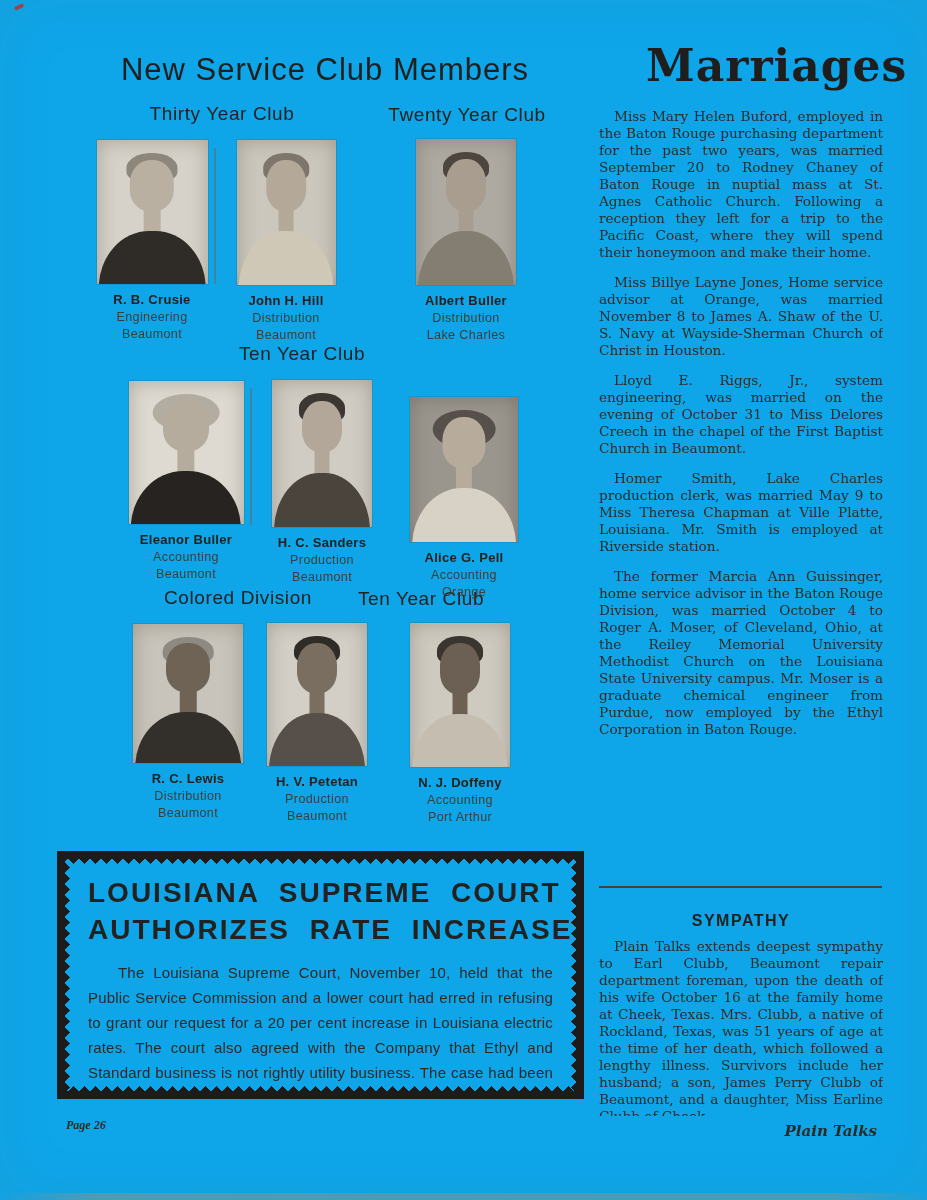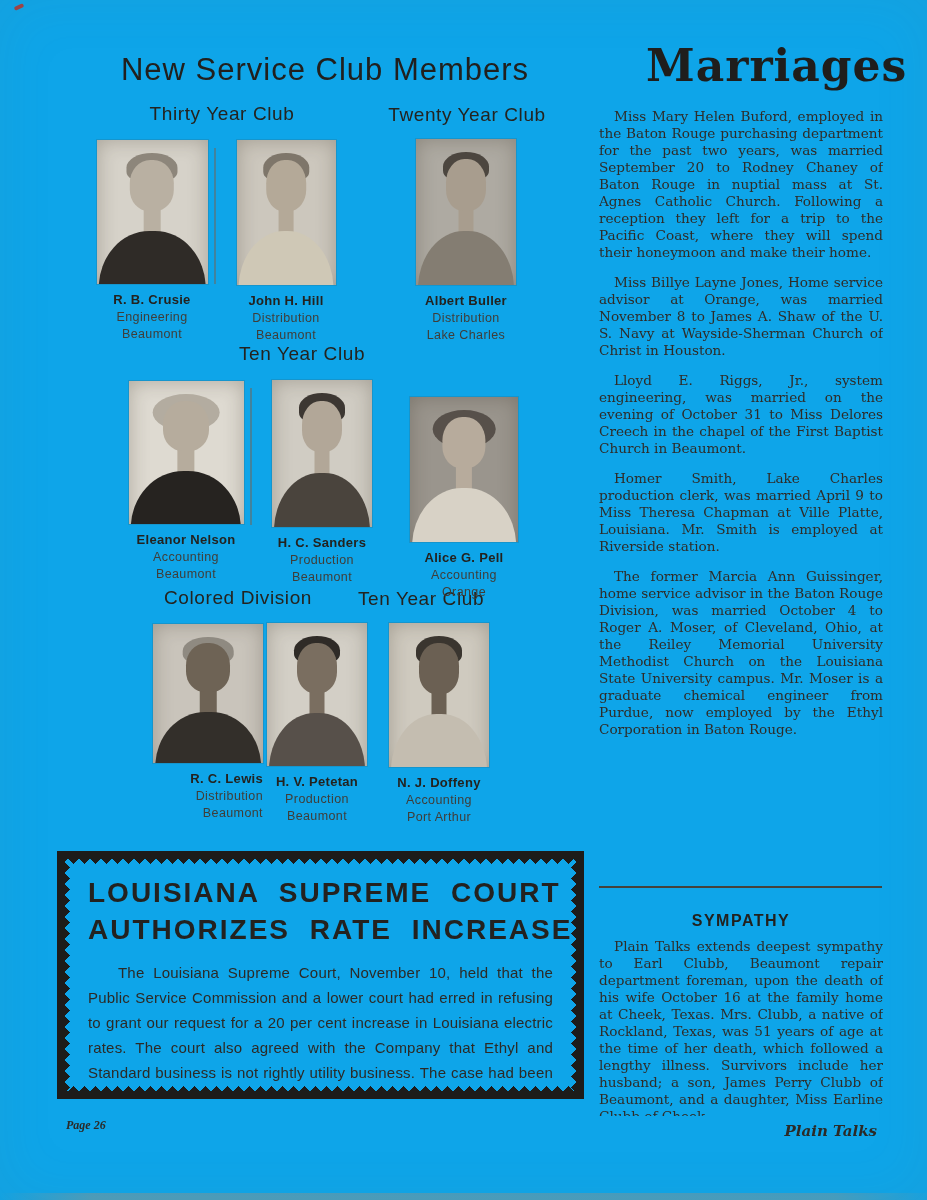--- a/index.html
+++ b/index.html
@@ -141,21 +141,21 @@
 
   <div class="vline" style="left:214px; top:148px; height:136px;"></div>
 
   <div class="member" style="left:111px; top:381px;">
     <div class="portrait hair-wide" style="width:115px;height:143px;--pbg:#dedad1;--skin:#b6ac9d;--suit:#262320;--hair:#b3aca0;">
       <div class="neck"></div>
       <div class="hair"></div>
       <div class="head"></div>
       <div class="shoulders"></div>
     </div>
-    <div class="cap-name">Eleanor Nelson</div>
+    <div class="cap-name">Eleanor Buller</div>
     <div class="cap-line">Accounting</div>
     <div class="cap-line">Beaumont</div>
   </div>
 
   <div class="member" style="left:247px; top:380px;">
     <div class="portrait" style="width:100px;height:147px;--pbg:#d0ccc3;--skin:#b2a798;--suit:#4a443d;--hair:#3c3732;">
       <div class="neck"></div>
       <div class="hair"></div>
       <div class="head"></div>
       <div class="shoulders"></div>
@@ -172,21 +172,21 @@
       <div class="head"></div>
       <div class="shoulders"></div>
     </div>
     <div class="cap-name">Alice G. Pell</div>
     <div class="cap-line">Accounting</div>
     <div class="cap-line">Orange</div>
   </div>
 
   <div class="vline" style="left:250px; top:388px; height:137px;"></div>
 
-  <div class="member" style="left:113px; top:624px;align-items:flex-end;">
+  <div class="member" style="left:113px; top:624px;">
     <div class="portrait" style="width:110px;height:139px;--pbg:#c9c4bb;--skin:#6e6355;--suit:#332f2a;--hair:#8f8a81;">
       <div class="neck"></div>
       <div class="hair"></div>
       <div class="head"></div>
       <div class="shoulders"></div>
     </div>
     <div class="cap-name">R. C. Lewis</div>
     <div class="cap-line">Distribution</div>
     <div class="cap-line">Beaumont</div>
   </div>
@@ -196,21 +196,21 @@
       <div class="neck"></div>
       <div class="hair"></div>
       <div class="head"></div>
       <div class="shoulders"></div>
     </div>
     <div class="cap-name">H. V. Petetan</div>
     <div class="cap-line">Production</div>
     <div class="cap-line">Beaumont</div>
   </div>
 
-  <div class="member" style="left:364px; top:623px;">
+  <div class="member" style="left:385px; top:623px;">
     <div class="portrait" style="width:100px;height:144px;--pbg:#cfcabf;--skin:#6b6053;--suit:#c4bdb0;--hair:#3a352f;">
       <div class="neck"></div>
       <div class="hair"></div>
       <div class="head"></div>
       <div class="shoulders"></div>
     </div>
     <div class="cap-name">N. J. Doffeny</div>
     <div class="cap-line">Accounting</div>
     <div class="cap-line">Port Arthur</div>
   </div>
@@ -225,21 +225,21 @@
       <div class="rate-title">AUTHORIZES RATE INCREASE</div>
       <div class="rate-body">The Louisiana Supreme Court, November 10, held that the Public Service Commission and a lower court had erred in refusing to grant our request for a 20 per cent increase in Louisiana electric rates. The court also agreed with the Company that Ethyl and Standard business is not rightly utility business. The case had been pending since May of 1951. The order authorizing higher rates becomes effective November 24.</div>
     </div>
   </div>
 
   <div class="marriages-title">Marriages</div>
   <div class="marr-paras">
     <p>Miss Mary Helen Buford, employed in the Baton Rouge purchasing department for the past two years, was married September 20 to Rodney Chaney of Baton Rouge in nuptial mass at St. Agnes Catholic Church. Following a reception they left for a trip to the Pacific Coast, where they will spend their honeymoon and make their home.</p>
     <p>Miss Billye Layne Jones, Home service advisor at Orange, was married November 8 to James A. Shaw of the U. S. Navy at Wayside-Sherman Church of Christ in Houston.</p>
     <p>Lloyd E. Riggs, Jr., system engineering, was married on the evening of October 31 to Miss Delores Creech in the chapel of the First Baptist Church in Beaumont.</p>
-    <p>Homer Smith, Lake Charles production clerk, was married April 9 to Miss Theresa Chapman at Ville Platte, Louisiana. Mr. Smith is employed at Riverside station.</p>
+    <p>Homer Smith, Lake Charles production clerk, was married May 9 to Miss Theresa Chapman at Ville Platte, Louisiana. Mr. Smith is employed at Riverside station.</p>
     <p>The former Marcia Ann Guissinger, home service advisor in the Baton Rouge Division, was married October 4 to Roger A. Moser, of Cleveland, Ohio, at the Reiley Memorial University Methodist Church on the Louisiana State University campus. Mr. Moser is a graduate chemical engineer from Purdue, now employed by the Ethyl Corporation in Baton Rouge.</p>
   </div>
 
   <div class="divider"></div>
   <div class="sympathy-title" style="left:741px; top:912px;">SYMPATHY</div>
   <div class="sympathy-body">
     <p>Plain Talks extends deepest sympathy to Earl Clubb, Beaumont repair department foreman, upon the death of his wife October 16 at the family home at Cheek, Texas. Mrs. Clubb, a native of Rockland, Texas, was 51 years of age at the time of her death, which followed a lengthy illness. Survivors include her husband; a son, James Perry Clubb of Beaumont, and a daughter, Miss Earline Clubb of Cheek.</p>
   </div>
 
   <div class="footer-left">Page 26</div>

